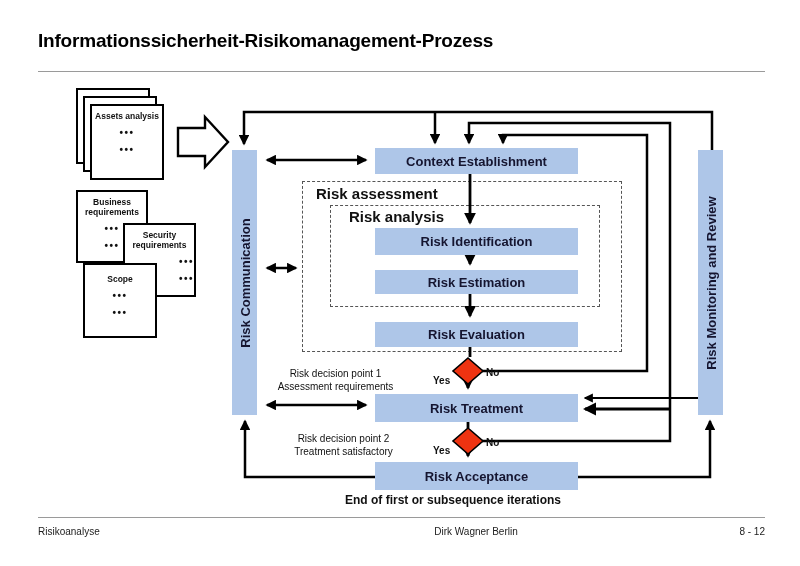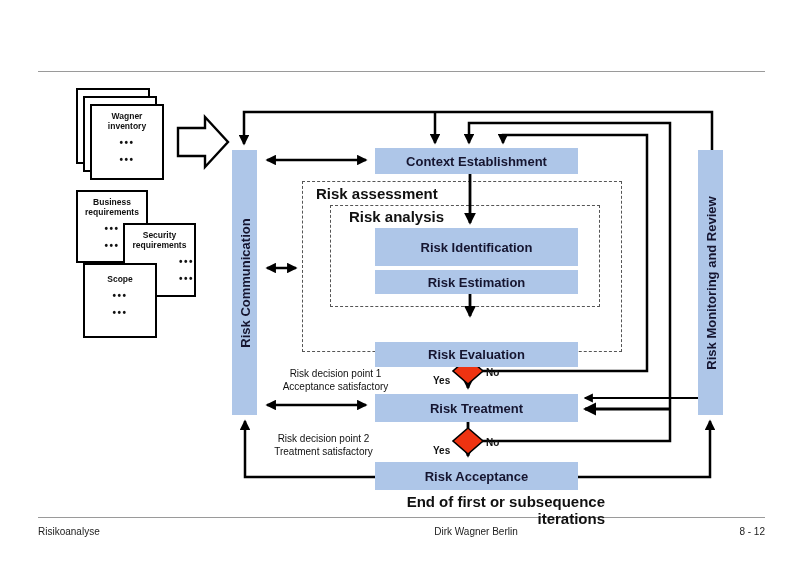--- a/index.html
+++ b/index.html
@@ -25,35 +25,36 @@
   .pbox { position:absolute; left:375px; width:203px; background:#aec6e8; display:flex; align-items:center; justify-content:center;
           font-size:13px; font-weight:bold; color:#151530; z-index:10; }
 
   
   .bar { position:absolute; width:25px; top:150px; height:265px; background:#aec6e8; z-index:10; }
   .bar-label { position:absolute; top:50%; left:50%; transform:translate(-50%,-50%) rotate(-90deg); white-space:nowrap;
                font-size:13px; font-weight:bold; color:#151530; }
 
   .dec-label { position:absolute; width:175px; text-align:center; font-size:10px; line-height:12.5px; color:#111; z-index:11;margin-top:8px; }
   .yn { position:absolute; font-size:10px; font-weight:bold; color:#111; z-index:11; }
-  .end-note { position:absolute; left:345px; top:493px; width:260px; text-align:right; font-size:15px; font-weight:bold; color:#111; z-index:11; }
+  .end-note { position:absolute; left:345px; top:493px; width:260px; text-align:left; font-size:12px; font-weight:bold; color:#111; z-index:11; }
 
   .footer-text { position:absolute; top:526px; font-size:10px; color:#222; }
 </style>
 </head>
 <body>
 
 <div class="slide">
 
+  <h1 class="slide-title">Informationssicherheit-Risikomanagement-Prozess</h1>
   <div class="rule" style="top:71px;"></div>
 
   <div class="doc" style="left:76px; top:88px; width:74px; height:76px; z-index:1;"></div>
   <div class="doc" style="left:83px; top:96px; width:74px; height:76px; z-index:2;"></div>
   <div class="doc" style="left:90px; top:104px; width:74px; height:76px; z-index:3;">
-    <div class="doc-title">Wagner inventory</div>
+    <div class="doc-title">Assets analysis</div>
     <div class="doc-dots">•••</div>
     <div class="doc-dots">•••</div>
   </div>
 
   <div class="doc" style="left:76px; top:190px; width:72px; height:73px; z-index:4;">
     <div class="doc-title">Business requirements</div>
     <div class="doc-dots">•••</div>
     <div class="doc-dots">•••</div>
   </div>
 
@@ -124,41 +125,41 @@
   <div class="bar" style="left:232px;">
     <span class="bar-label">Risk Communication</span>
   </div>
   <div class="bar" style="left:698px;">
     <span class="bar-label">Risk Monitoring and Review</span>
   </div>
 
   <div class="pbox" style="top:148px; height:26px;">
     <span>Context Establishment</span>
   </div>
-  <div class="pbox" style="top:228px; height:38px;">
+  <div class="pbox" style="top:228px; height:27px;">
     <span>Risk Identification</span>
   </div>
   <div class="pbox" style="top:270px; height:24px;">
     <span>Risk Estimation</span>
   </div>
-  <div class="pbox" style="top:322px; height:25px;margin-top:20px;">
+  <div class="pbox" style="top:322px; height:25px;">
     <span>Risk Evaluation</span>
   </div>
   <div class="pbox" style="top:394px; height:28px;">
     <span>Risk Treatment</span>
   </div>
   <div class="pbox" style="top:462px; height:28px;">
     <span>Risk Acceptance</span>
   </div>
 
   <div class="dec-label" style="left:248px; top:360px;">
     <div>Risk decision point 1</div>
-    <div>Acceptance satisfactory</div>
+    <div>Assessment requirements</div>
   </div>
-  <div class="dec-label" style="left:236px; top:425px;">
+  <div class="dec-label" style="left:256px; top:425px;">
     <div>Risk decision point 2</div>
     <div>Treatment satisfactory</div>
   </div>
 
   <span class="yn" style="left:433px; top:375px;">Yes</span>
   <span class="yn" style="left:486px; top:367px;">No</span>
   <span class="yn" style="left:433px; top:445px;">Yes</span>
   <span class="yn" style="left:486px; top:437px;">No</span>
 
   <div class="end-note">End of first or subsequence iterations</div>

